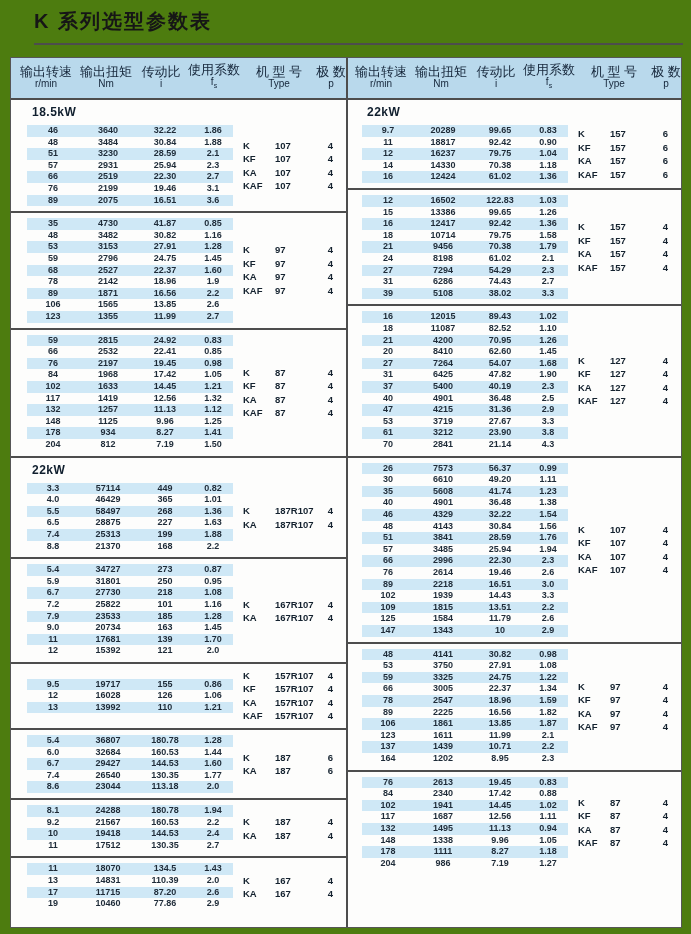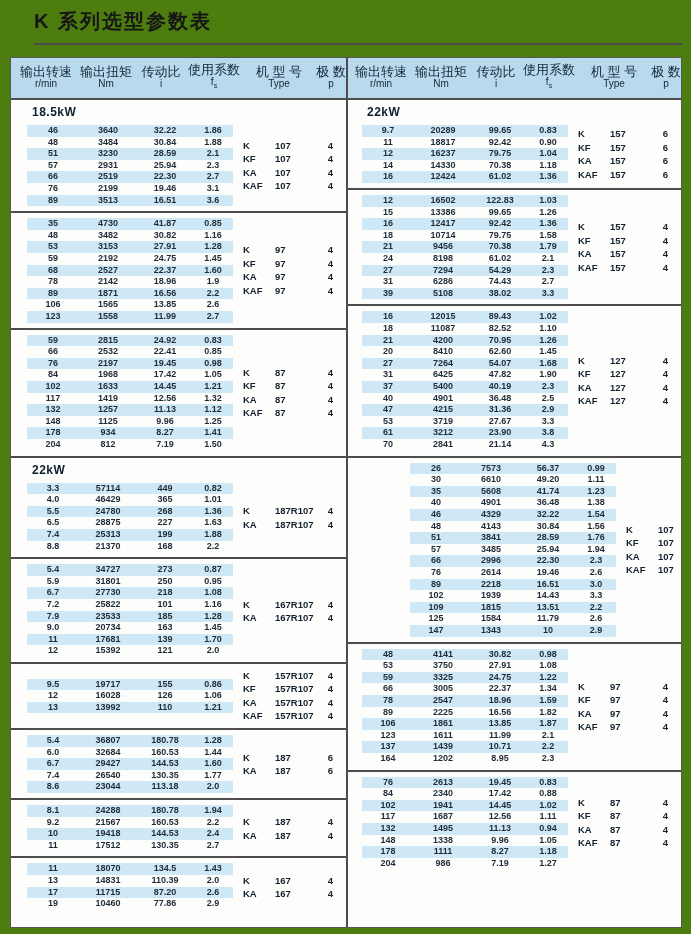--- a/index.html
+++ b/index.html
@@ -186,21 +186,21 @@
                 <span class="cell">2.7</span>
               </div>
               <div class="row">
                 <span class="cell">76</span>
                 <span class="cell">2199</span>
                 <span class="cell">19.46</span>
                 <span class="cell">3.1</span>
               </div>
               <div class="row hl">
                 <span class="cell">89</span>
-                <span class="cell">3513</span>
+                <span class="cell">2075</span>
                 <span class="cell">16.51</span>
                 <span class="cell">3.6</span>
               </div>
               <div class="types">
                 <div class="type-line">
                   <span class="t-prefix">K</span>
                   <span class="t-model">107</span>
                   <span class="t-poles">4</span>
                 </div>
                 <div class="type-line">
@@ -236,21 +236,21 @@
                 <span class="cell">1.16</span>
               </div>
               <div class="row hl">
                 <span class="cell">53</span>
                 <span class="cell">3153</span>
                 <span class="cell">27.91</span>
                 <span class="cell">1.28</span>
               </div>
               <div class="row">
                 <span class="cell">59</span>
-                <span class="cell">2192</span>
+                <span class="cell">2796</span>
                 <span class="cell">24.75</span>
                 <span class="cell">1.45</span>
               </div>
               <div class="row hl">
                 <span class="cell">68</span>
                 <span class="cell">2527</span>
                 <span class="cell">22.37</span>
                 <span class="cell">1.60</span>
               </div>
               <div class="row">
@@ -266,21 +266,21 @@
                 <span class="cell">2.2</span>
               </div>
               <div class="row">
                 <span class="cell">106</span>
                 <span class="cell">1565</span>
                 <span class="cell">13.85</span>
                 <span class="cell">2.6</span>
               </div>
               <div class="row hl">
                 <span class="cell">123</span>
-                <span class="cell">1558</span>
+                <span class="cell">1355</span>
                 <span class="cell">11.99</span>
                 <span class="cell">2.7</span>
               </div>
               <div class="types">
                 <div class="type-line">
                   <span class="t-prefix">K</span>
                   <span class="t-model">97</span>
                   <span class="t-poles">4</span>
                 </div>
                 <div class="type-line">
@@ -397,21 +397,21 @@
                 <span class="cell">0.82</span>
               </div>
               <div class="row">
                 <span class="cell">4.0</span>
                 <span class="cell">46429</span>
                 <span class="cell">365</span>
                 <span class="cell">1.01</span>
               </div>
               <div class="row hl">
                 <span class="cell">5.5</span>
-                <span class="cell">24780</span>
+                <span class="cell">58497</span>
                 <span class="cell">268</span>
                 <span class="cell">1.36</span>
               </div>
               <div class="row">
                 <span class="cell">6.5</span>
                 <span class="cell">28875</span>
                 <span class="cell">227</span>
                 <span class="cell">1.63</span>
               </div>
               <div class="row hl">
@@ -905,21 +905,21 @@
                 </div>
                 <div class="type-line">
                   <span class="t-prefix">KAF</span>
                   <span class="t-model">127</span>
                   <span class="t-poles">4</span>
                 </div>
               </div>
             </div>
           </div>
           <div class="block">
-            <div class="block-inner" style="min-height: 174px; margin-left: 48px;">
+            <div class="block-inner" style="min-height: 174px;">
               <div class="row hl">
                 <span class="cell">26</span>
                 <span class="cell">7573</span>
                 <span class="cell">56.37</span>
                 <span class="cell">0.99</span>
               </div>
               <div class="row">
                 <span class="cell">30</span>
                 <span class="cell">6610</span>
                 <span class="cell">49.20</span>

